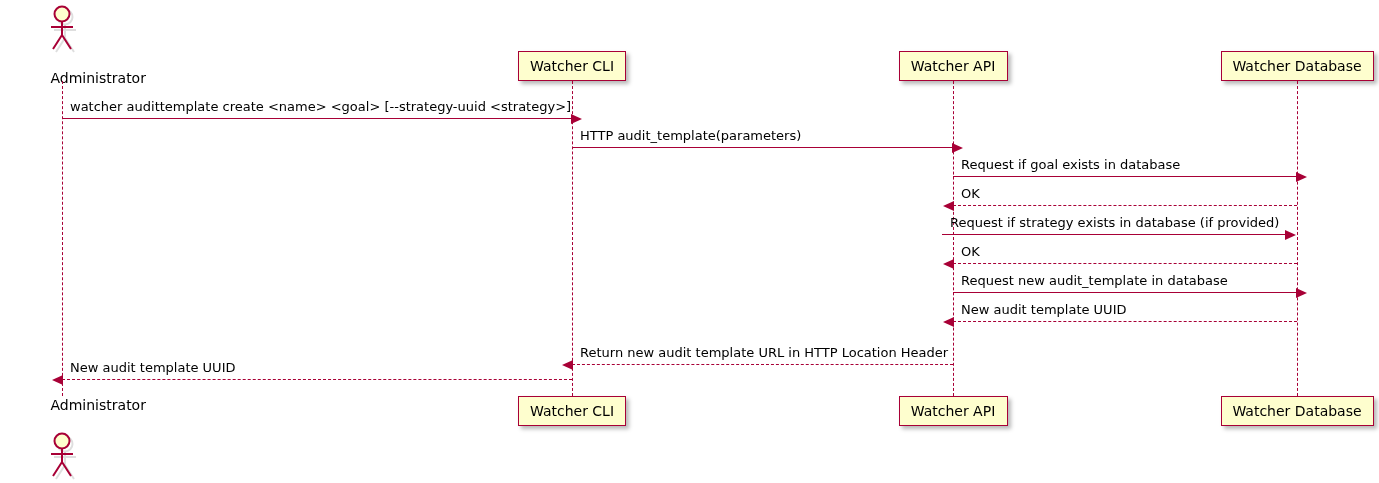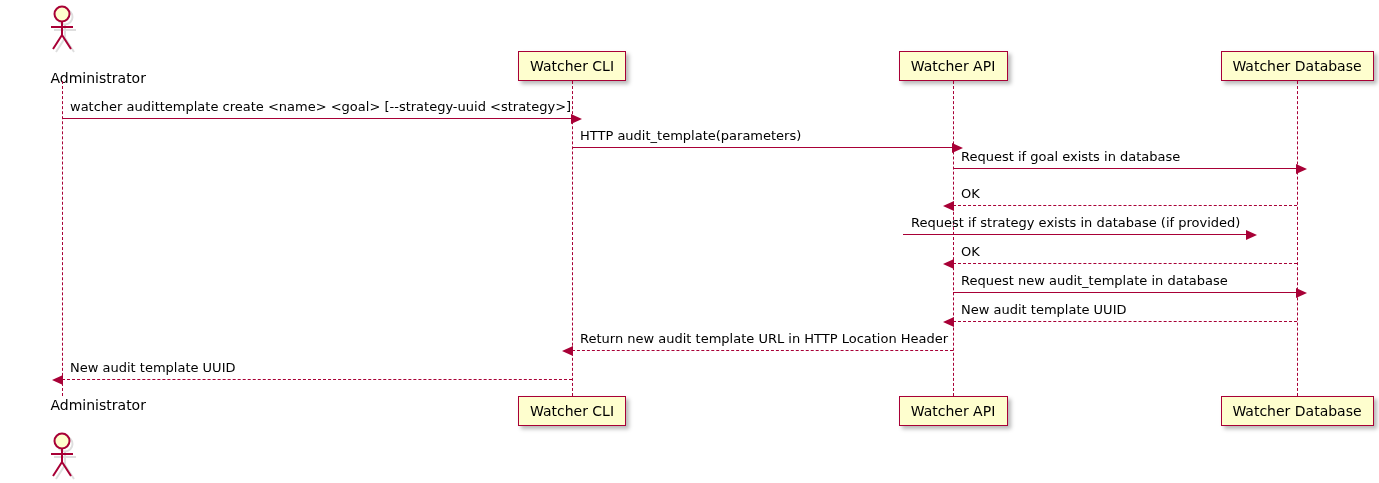--- a/index.html
+++ b/index.html
@@ -136,45 +136,45 @@
     <div class="participant-box" style="left: 1220.5px; top: 396px; width: 153px;">Watcher Database</div>
     <div class="lifeline" style="left: 1297px; top: 81px; height: 315px;"></div>
     <div class="msg" style="left: 62px; top: 118px; width: 510px;">
       <div class="arrowhead right"></div>
       <div class="msg-label lbl-left">watcher audittemplate create &lt;name&gt; &lt;goal&gt; [--strategy-uuid &lt;strategy&gt;]</div>
     </div>
     <div class="msg" style="left: 572px; top: 147px; width: 381px;">
       <div class="arrowhead right"></div>
       <div class="msg-label lbl-left">HTTP audit_template(parameters)</div>
     </div>
-    <div class="msg" style="left: 953px; top: 168px; width: 344px; text-align: right;">
+    <div class="msg" style="left: 953px; top: 176px; width: 344px; text-align: right;">
       <div class="arrowhead right"></div>
       <div class="msg-label lbl-left">Request if goal exists in database</div>
     </div>
     <div class="msg dashed" style="left: 953px; top: 205px; width: 344px;">
       <div class="arrowhead left"></div>
       <div class="msg-label lbl-left" style="left: 8px;">OK</div>
     </div>
-    <div class="msg" style="left: 903px; top: 234px; width: 344px;">
+    <div class="msg" style="left: 942px; top: 234px; width: 344px;">
       <div class="arrowhead right"></div>
       <div class="msg-label lbl-left">Request if strategy exists in database (if provided)</div>
     </div>
     <div class="msg dashed" style="left: 953px; top: 263px; width: 344px;">
       <div class="arrowhead left"></div>
       <div class="msg-label lbl-left" style="left: 8px;">OK</div>
     </div>
     <div class="msg" style="left: 953px; top: 292px; width: 344px;">
       <div class="arrowhead right"></div>
       <div class="msg-label lbl-left">Request new audit_template in database</div>
     </div>
     <div class="msg dashed" style="left: 953px; top: 321px; width: 344px;">
       <div class="arrowhead left"></div>
       <div class="msg-label lbl-left" style="left: 8px;">New audit template UUID</div>
     </div>
-    <div class="msg dashed" style="left: 572px; top: 350px; width: 381px;">
+    <div class="msg dashed" style="left: 572px; top: 364px; width: 381px;">
       <div class="arrowhead left"></div>
       <div class="msg-label lbl-left" style="left: 8px;">Return new audit template URL in HTTP Location Header</div>
     </div>
     <div class="msg dashed" style="left: 62px; top: 379px; width: 510px;">
       <div class="arrowhead left"></div>
       <div class="msg-label lbl-left" style="left: 8px;">New audit template UUID</div>
     </div>
   </div>
 
 </body></html>

